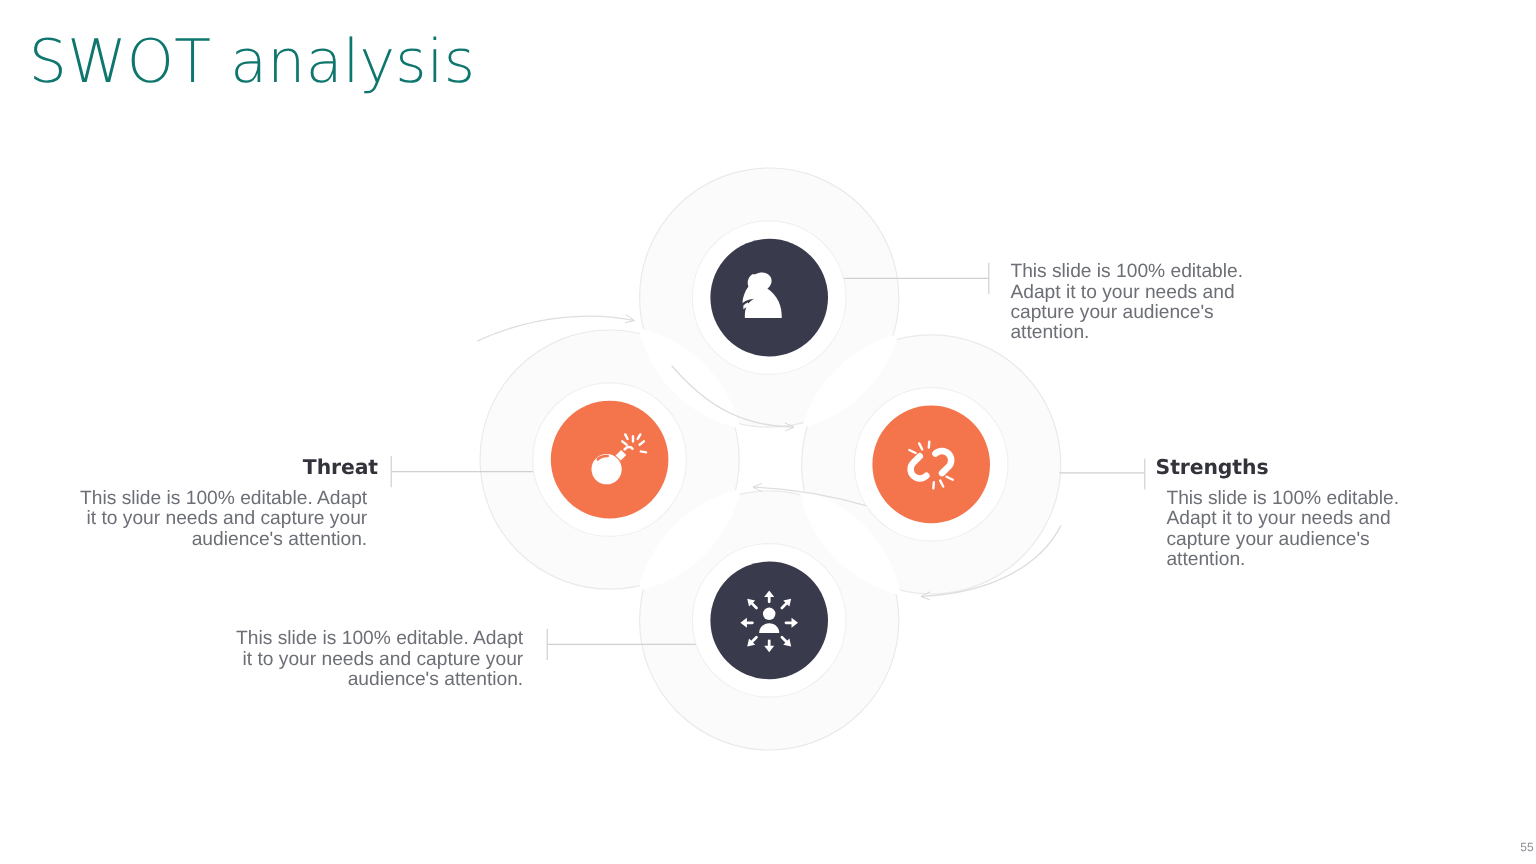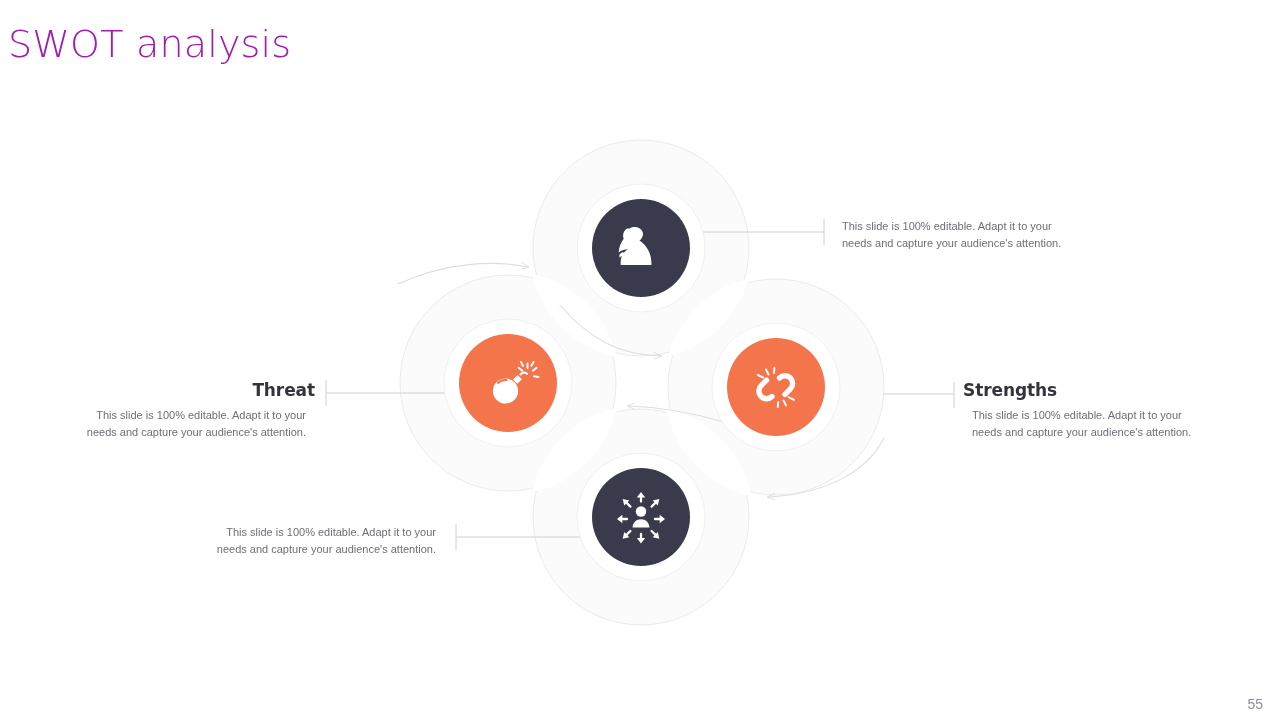--- a/index.html
+++ b/index.html
@@ -18,26 +18,26 @@
 
   #slide {
     position: absolute;
     inset: 0;
     background: #ffffff;
   }
 
   
   #page-title {
     position: absolute;
-    left: 8px;
+    left: 24px;
     top: 22px;
-    font-size: 38px;
+    font-size: 50px;
     font-weight: 300;
     letter-spacing: 0.2px;
-    color: #a21caf;
+    color: #0f766e;
     font-family: "DejaVu Sans", sans-serif;
     white-space: nowrap;
   }
 
   
   #diagram {
     position: absolute;
     left: 0;
     top: 0;
     width: 1280px;
@@ -57,21 +57,21 @@
   .label-block .heading {
     font-size: 17px;
     font-weight: bold;
     color: #33333b;
     font-family: "DejaVu Sans", sans-serif;
     letter-spacing: -0.1px;
     margin: 0 0 7px 0;
     line-height: 1.1;
   }
   .label-block .body {
-    font-size: 11px;
+    font-size: 16px;
     line-height: 17px;
     color: #6d6f76;
     font-family: "Liberation Sans", sans-serif;
     margin: 0;
   }
 
   .label-left  { text-align: right; }
   .label-right { text-align: left; }
 
   .label-right .body  { padding-left: 9px; }
@@ -79,23 +79,23 @@
 
   
   #label-strengths     { left: 833px; top: 218px; width: 245px; }
   #label-weaknesses    { left: 963px; top: 381px; width: 245px; }
   #label-threat        { left: 65px;  top: 381px; width: 250px; }
   #label-opportunities { left: 195px; top: 524px; width: 250px; }
 
   
   #page-number {
     position: absolute;
-    right: 17px;
+    right: 2px;
     bottom: 8px;
-    font-size: 14px;
+    font-size: 10px;
     color: #8f9099;
     font-family: "Liberation Sans", sans-serif;
     margin-top: 43px;
   }
 </style>
 </head>
 <body>
 
 <div id="slide">
 

